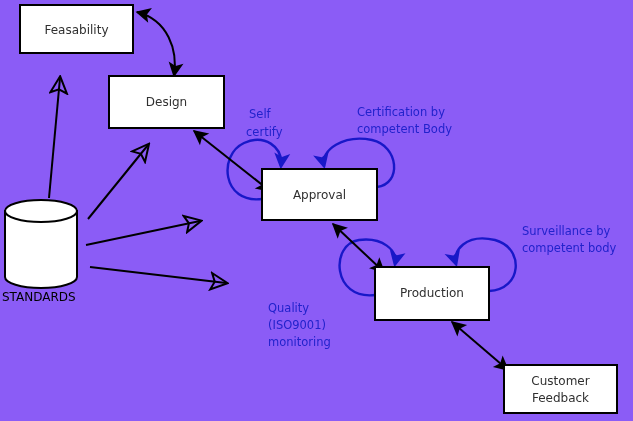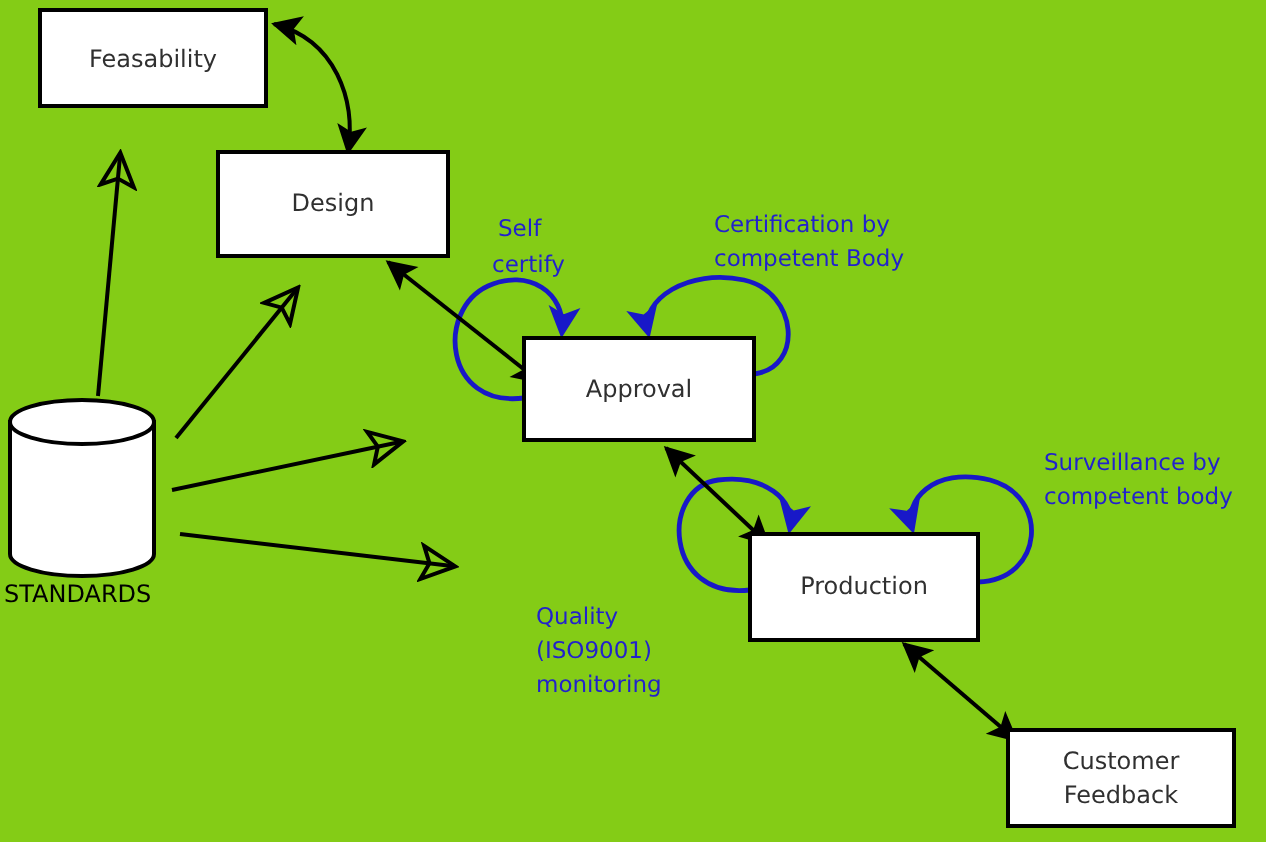--- a/index.html
+++ b/index.html
@@ -7,21 +7,21 @@
     padding: 0;
     background: #ffffff;
   }
   body {
     font-family: "DejaVu Sans", sans-serif;
   }
   #diagram-root {
     position: relative;
     width: 633px;
     height: 421px;
-    background: #84cc16;
+    background: #8b5cf6;
     overflow: hidden;
   }
   #diagram-svg {
     position: absolute;
     left: 0;
     top: 0;
     width: 633px;
     height: 421px;
   }
   .node-box {

